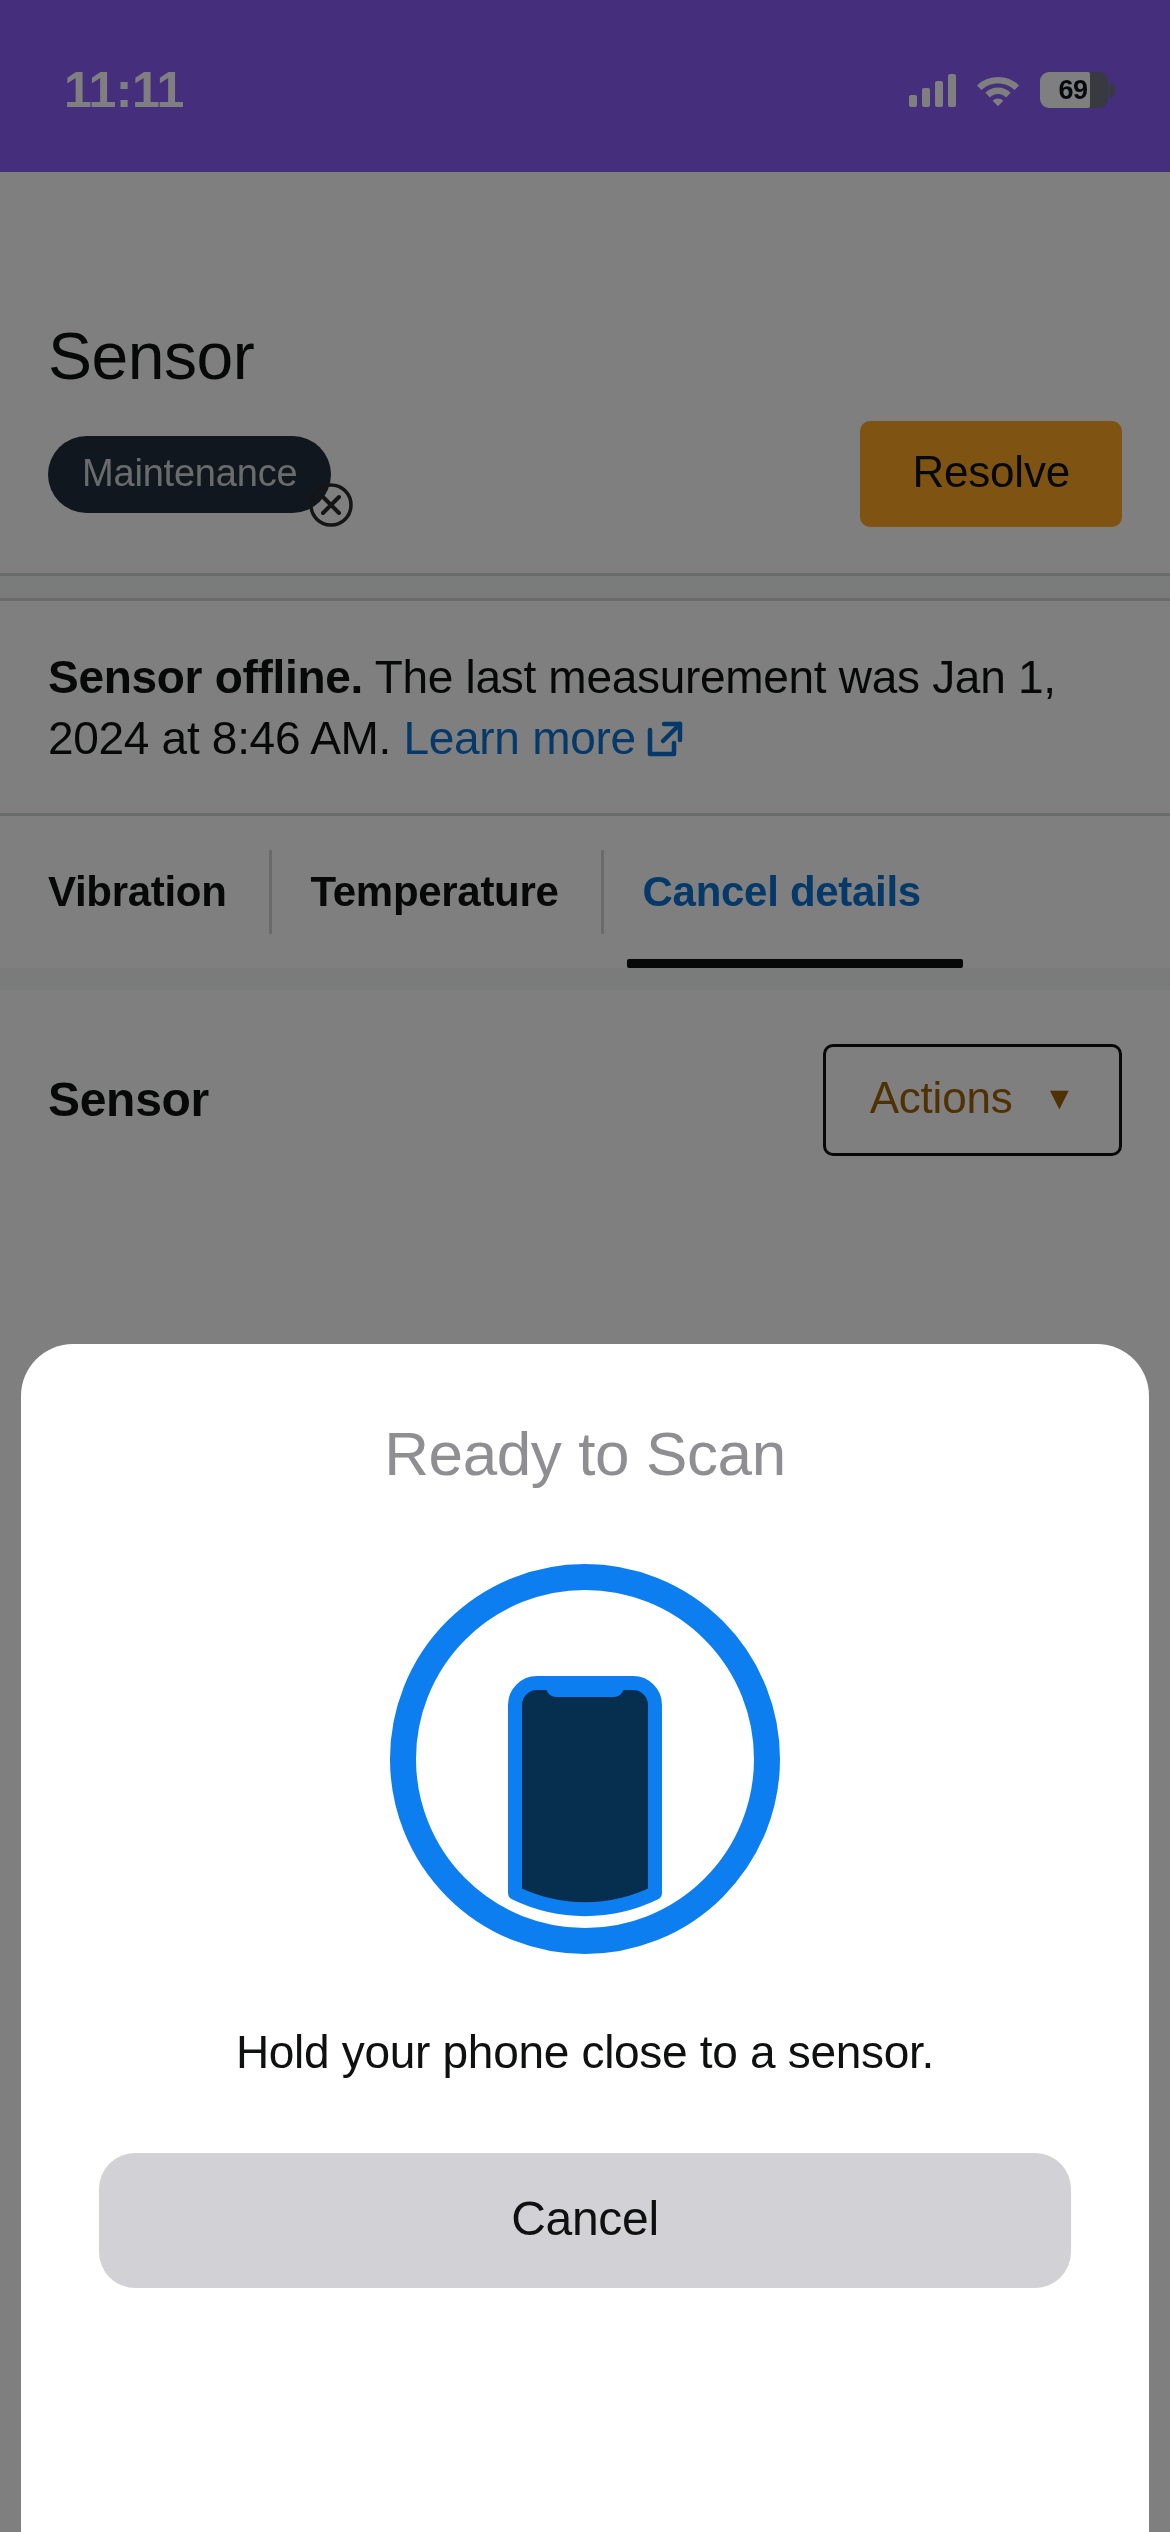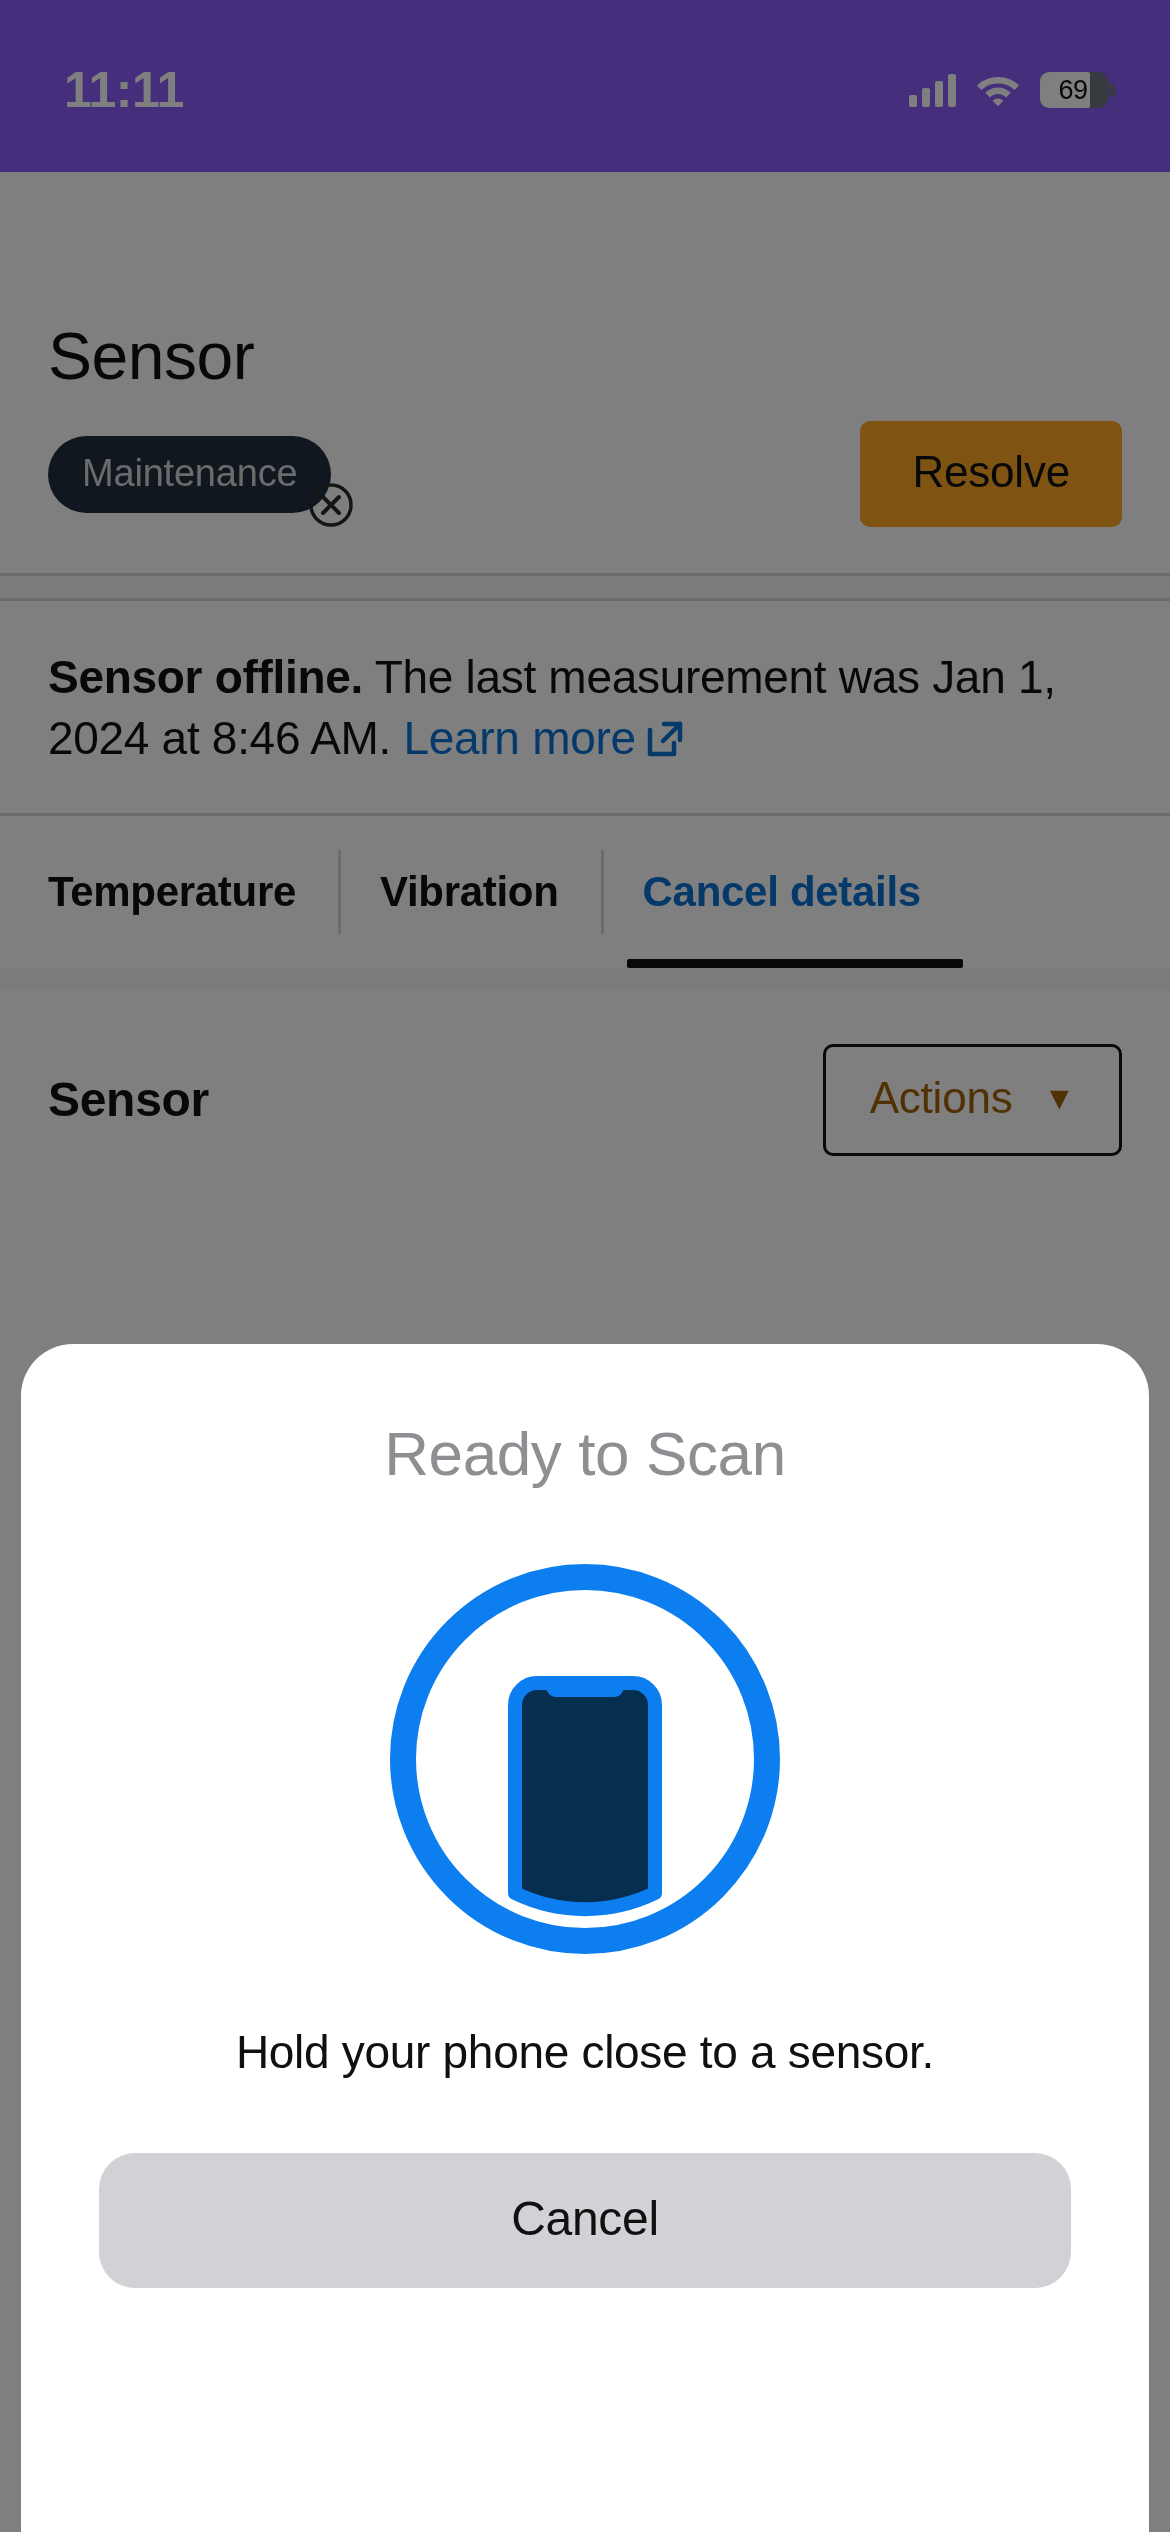--- a/index.html
+++ b/index.html
@@ -78,21 +78,21 @@
     left: 0; top: 0; bottom: 0;
     width: 73%;
     background: #ffffff;
     border-radius: 9px 2px 2px 9px;
   }
   .battery .pct {
     position: relative;
     width: 100%;
     text-align: center;
     font-size: 27px;
-    font-weight: 400;
+    font-weight: 700;
     color: #0d121a;
     letter-spacing: -0.5px;
     padding-right: 2px;
   }
   .battery .cap {
     position: absolute;
     right: -7px; top: 11px;
     width: 6px; height: 14px;
     background: #6f747c;
     border-radius: 0 4px 4px 0;
@@ -360,22 +360,22 @@
         <b>Sensor offline.</b><span> The last measurement was Jan 1, 2024 at 8:46 AM. </span><span class="link">Learn more</span><svg class="ext-icon" viewBox="0 0 38 38">
           <path d="M4 10 v24 h24 v-11" fill="none" stroke="#0972d3" stroke-width="4.5" stroke-linecap="round" stroke-linejoin="round"></path>
           <path d="M18 4 h16 v16" fill="none" stroke="#0972d3" stroke-width="4.5" stroke-linecap="round" stroke-linejoin="round"></path>
           <path d="M34 4 L17 21" fill="none" stroke="#0972d3" stroke-width="4.5" stroke-linecap="round"></path>
         </svg>
       </div>
 
       <div class="divider"></div>
 
       <div class="tabs">
+        <div class="tab">Vibration</div>
         <div class="tab">Temperature</div>
-        <div class="tab">Vibration</div>
         <div class="tab active">Cancel details</div>
       </div>
 
       <div class="strip"></div>
 
       <div class="section-head">
         <div class="section-title">Sensor</div>
         <button class="btn-actions">
           <span>Actions</span>
           <span class="caret-down-sm">▼</span>

